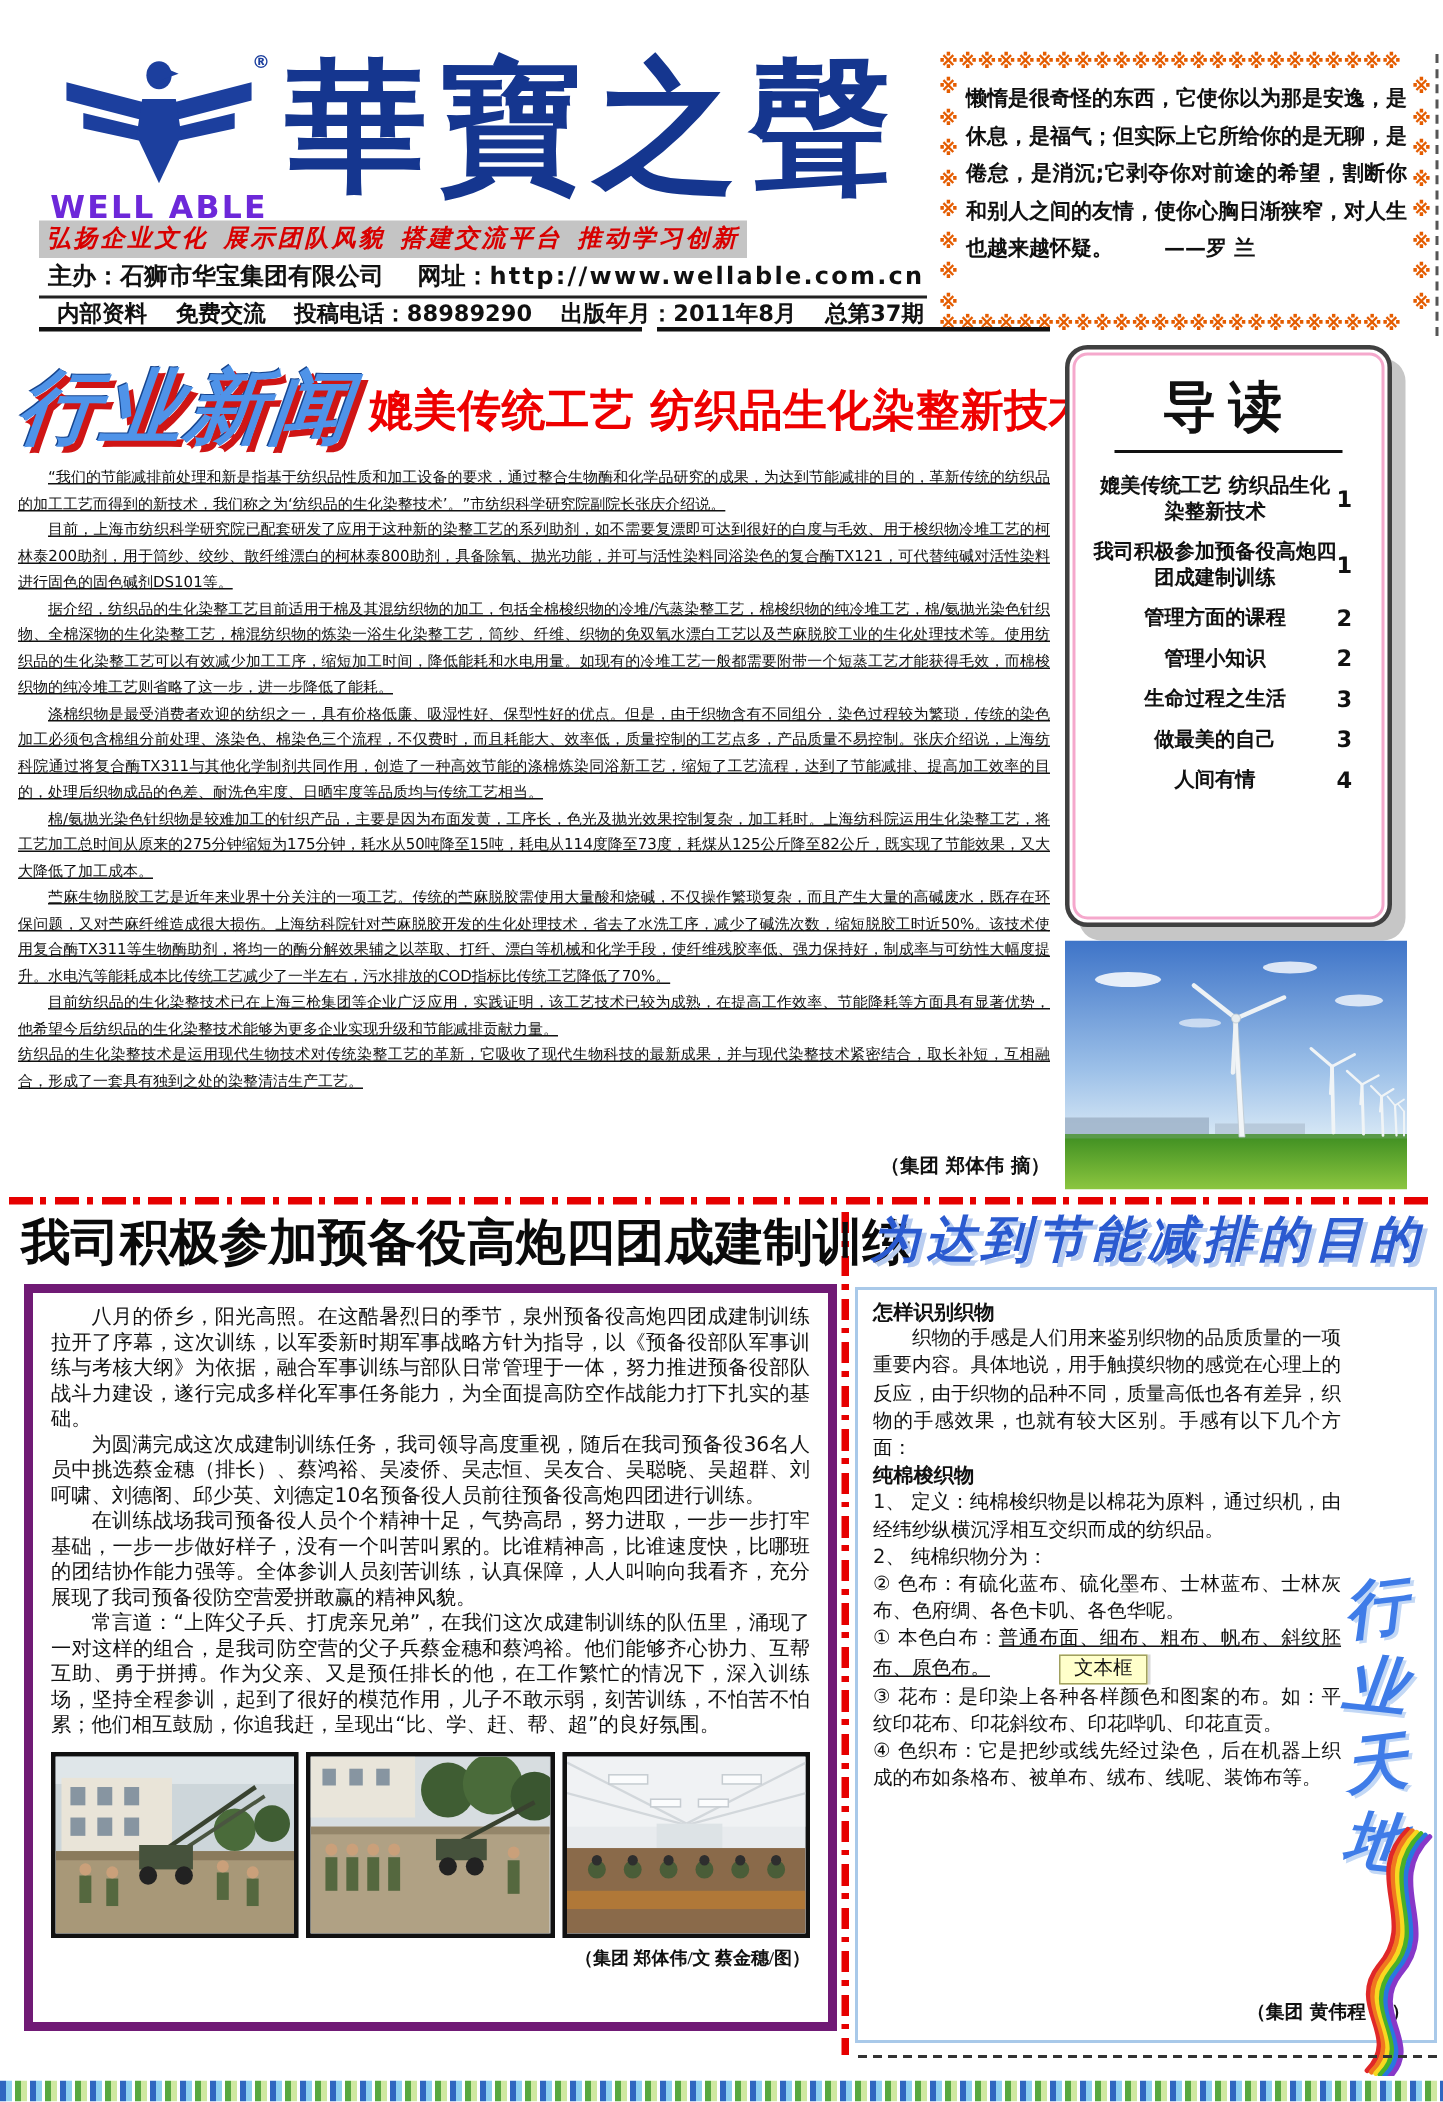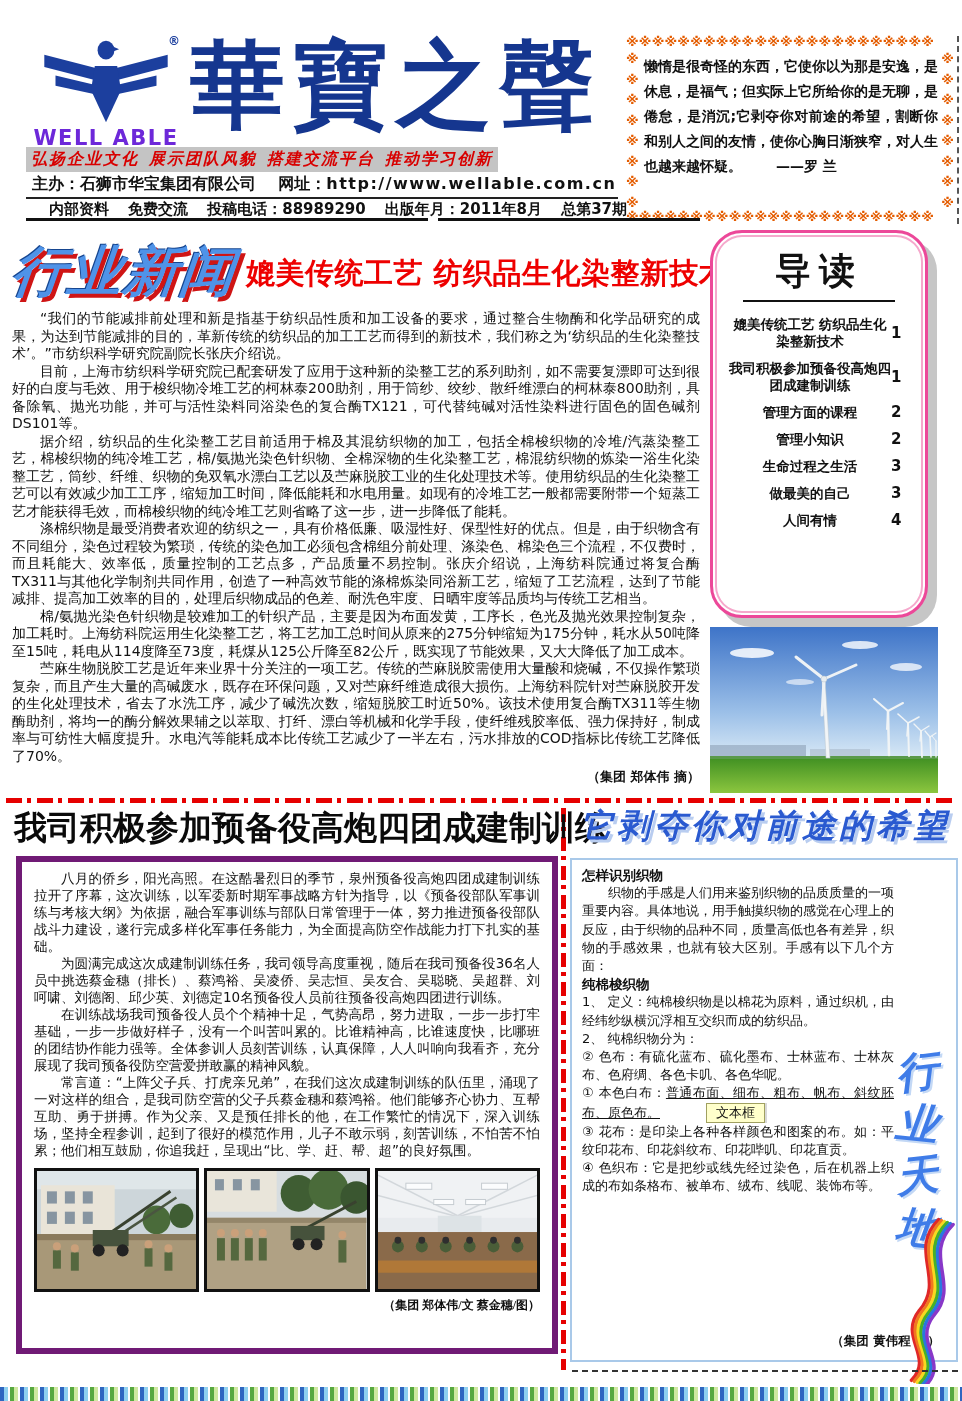--- a/index.html
+++ b/index.html
@@ -27,38 +27,38 @@
   #q-attr{margin-left:34px;white-space:nowrap;}
   #quote-dash{left:957px;top:36px;height:188px;border-left:2px dashed #555;width:0;}
 
   #slogan-bar{left:26px;top:147px;width:472px;height:25px;background:#c4c4c4;
      display:flex;justify-content:space-around;align-items:center;}
   #slogan-bar span{color:#d80000;font-weight:bold;font-style:italic;font-size:16px;letter-spacing:2px;}
   #publisher-line{left:32px;top:174px;width:590px;font-size:16px;font-weight:bold;white-space:nowrap;}
   #site-url{letter-spacing:1.5px;}
   #rule-thin{left:26px;top:197px;width:592px;border-top:2px solid #222;height:0;}
   #info-row{left:38px;top:200px;width:578px;display:flex;justify-content:space-between;
-     font-weight:bold;font-size:15px;margin-left:11px;}
+     font-weight:bold;font-size:15px;}
   #rule-thick-a{left:26px;top:218px;width:402px;border-top:3px solid #111;height:0;}
   #rule-thick-b{left:438px;top:218px;width:262px;border-top:3px solid #111;height:0;}
 
   
   #section-title{left:12px;top:236px;font-size:54px;font-weight:bold;font-style:italic;
      color:#4f93e8;letter-spacing:2px;transform:skewX(-6deg);
      text-shadow:4px 4px 0 #cf1515,-1px -1px 0 #16458f;white-space:nowrap;}
   #main-headline{left:246px;top:254px;width:450px;font-size:29px;color:#ee0000;font-weight:bold;
      white-space:nowrap;letter-spacing:0.5px;}
   #main-body{left:12px;top:310px;width:688px;height:456px;overflow:hidden;
-     font-size:14px;line-height:17.5px;text-align:justify;}
+     font-size:10px;line-height:17.5px;text-align:justify;text-decoration:underline;}
   #main-body p{margin:0;text-indent:2em;}
   #main-body p:nth-child(n+8){text-indent:0;}
   #main-byline{left:396px;top:768px;width:304px;text-align:right;font-size:13px;font-weight:bold;}
 
   
-  #toc-box{left:710px;top:230px;width:212px;height:382px;border:3px solid #ec4899;border-radius:32px;
+  #toc-box{left:710px;top:230px;width:212px;height:382px;border:3px solid #404040;border-radius:15px;
      background:#fff;box-shadow:9px 9px 0 0 #c6c6c6, inset 0 0 0 2px #ffffff, inset 0 0 0 4px #f5a8cc;}
   #toc-title{text-align:center;font-family:"DejaVu Serif",serif;font-size:36px;font-weight:bold;
      letter-spacing:8px;margin-top:14px;}
   #toc-underline{width:152px;border-top:2px solid #111;margin:4px auto 14px;height:0;}
   .toc-item{display:flex;align-items:center;margin:0 12px 10px 16px;font-weight:bold;
      font-size:13.5px;line-height:17px;}
   .toc-label{flex:1;text-align:center;}
   .toc-page{width:22px;text-align:left;font-size:15px;}
 
   #wind-photo{left:710px;top:627px;width:228px;height:166px;}
@@ -417,21 +417,21 @@
               <circle cx="92" cy="68" r="3.4"></circle>
               <circle cx="116" cy="68" r="3.4"></circle>
               <circle cx="140" cy="68" r="3.4"></circle>
             </g>
         </svg>
       </div>
     </div>
     <div id="training-caption">（集团 郑体伟/文 蔡金穗/图）</div>
   </div>
 
-  <div class="abs" id="fabric-title">它剥夺你对前途的希望</div>
+  <div class="abs" id="fabric-title">为达到节能减排的目的</div>
   <div class="abs" id="fabric-box">
     <div class="fabric-text">
       <p class="sec-head">怎样识别织物</p>
       <p class="findent">织物的手感是人们用来鉴别织物的品质质量的一项重要内容。具体地说，用手触摸织物的感觉在心理上的反应，由于织物的品种不同，质量高低也各有差异，织物的手感效果，也就有较大区别。手感有以下几个方面：</p>
       <p class="sec-head">纯棉梭织物</p>
       <p>1、 定义：纯棉梭织物是以棉花为原料，通过织机，由经纬纱纵横沉浮相互交织而成的纺织品。</p>
       <p>2、 纯棉织物分为：</p>
       <p>② 色布：有硫化蓝布、硫化墨布、士林蓝布、士林灰布、色府绸、各色卡叽、各色华呢。</p>
       <p><span>① 本色白布：</span><span class="u-part">普通布面、细布、粗布、帆布、斜纹胚布、原色布。</span><span id="textbox-artifact">文本框</span></p>
       <p>③ 花布：是印染上各种各样颜色和图案的布。如：平纹印花布、印花斜纹布、印花哔叽、印花直贡。</p>

